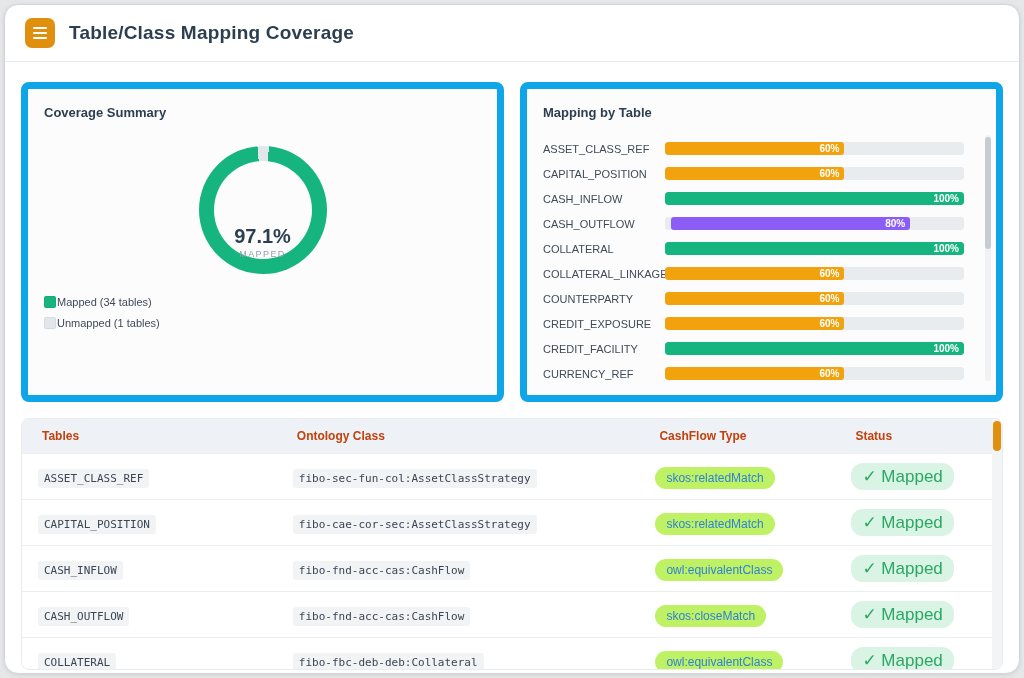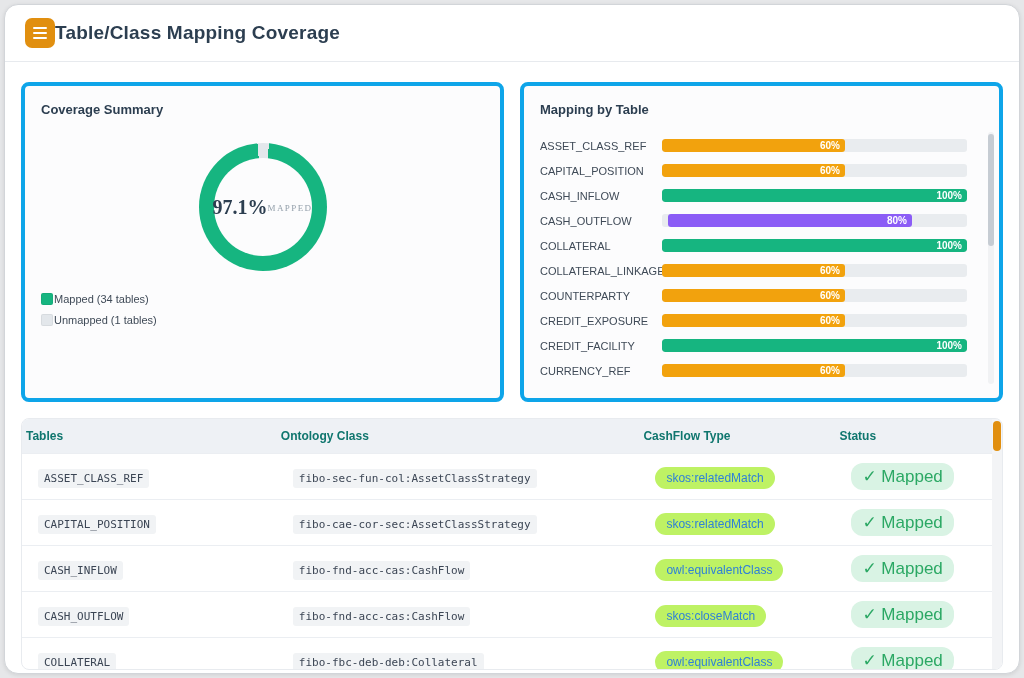--- a/index.html
+++ b/index.html
@@ -15,52 +15,52 @@
     position:absolute; inset:4px;
     background:#ffffff;
     border:1px solid #d2d5d9;
     border-radius:14px;
     overflow:hidden;
     box-shadow:0 1px 4px rgba(0,0,0,.10);
   }
   
   .header {
     height:57px;
-    display:flex; align-items:center; 
+    display:flex; align-items:center; gap:14px;
     padding:4px 20px;
     border-bottom:1px solid #e7eaee;
   }
   .menu-btn {
     width:30px; height:30px; border-radius:7px;
     display:flex; flex-direction:column; align-items:center; justify-content:center; gap:3px;
     cursor:pointer; flex:none;
   }
   .menu-btn i { display:block; width:14px; height:2px; background:#fff; border-radius:1px; }
   .page-title { font-size:19px; font-weight:bold; color:#2c3e50; letter-spacing:.2px; }
 
   .content { padding:20px 16px 0; }
   .panels { display:flex; gap:16px; }
   .card {
     flex:1;
     background:#fcfcfd;
-    border:4px solid #0ea5e9;
+    border:7px solid #0ea5e9;
     border-radius:8px;
     height:320px;
     padding:16px;
     position:relative;
     overflow:hidden;
   }
   .card-title { font-size:13px; font-weight:bold; color:#2c3e50; }
 
   
   .donut-wrap { display:flex; justify-content:center; margin-top:26px; }
   .donut { width:128px; height:128px; border-radius:50%; position:relative; }
   .donut-hole {
     position:absolute; inset:15px; background:#fcfcfd; border-radius:50%;
-    display:flex; flex-direction:row; align-items:center; justify-content:center;font-family:Liberation Serif, serif;
+    display:flex; flex-direction:column; align-items:center; justify-content:flex-end;
   }
   .donut-pct { font-size:20px; font-weight:bold; color:#2c3e50; }
   .donut-sub { font-size:9px; color:#94a0ab; letter-spacing:1.4px; margin-top:1px; }
 
   .legend { margin-top:22px; display:flex; flex-direction:column; gap:9px; }
   .legend-item { display:flex; align-items:center; gap:1px; font-size:11px; color:#3f4a57; }
   .legend-swatch { width:12px; height:12px; border-radius:2px; border:1px solid rgba(0,0,0,.05); flex:none; }
 
   
   .bar-list { margin-top:16px; padding-right:16px; }
@@ -85,22 +85,22 @@
     border:1px solid #e8ebef;
     border-radius:8px;
     background:#ffffff;
     height:252px;
     overflow:hidden;
     position:relative;
   }
   table { width:100%; border-collapse:collapse; table-layout:fixed; }
   thead th {
     background:#EEF1F5;
-    font-size:12px; color:#0f766e; font-weight:bold;
-    text-align:left; padding:10px 4px;
+    font-size:12px; color:#c2410c; font-weight:bold;
+    text-align:left; padding:10px 20px;
   }
   th.col-tables { width:26%; }
   th.col-class  { width:37%; }
   th.col-type   { width:20%; }
   th.col-status { width:17%; }
   tbody td { border-top:1px solid #ebeef2; padding:12px 16px; }
   .code-chip {
     font-family:"DejaVu Sans Mono", monospace;
     font-size:11px; color:#3b4554;
     background:#f1f3f5; padding:3px 6px; border-radius:3px;

